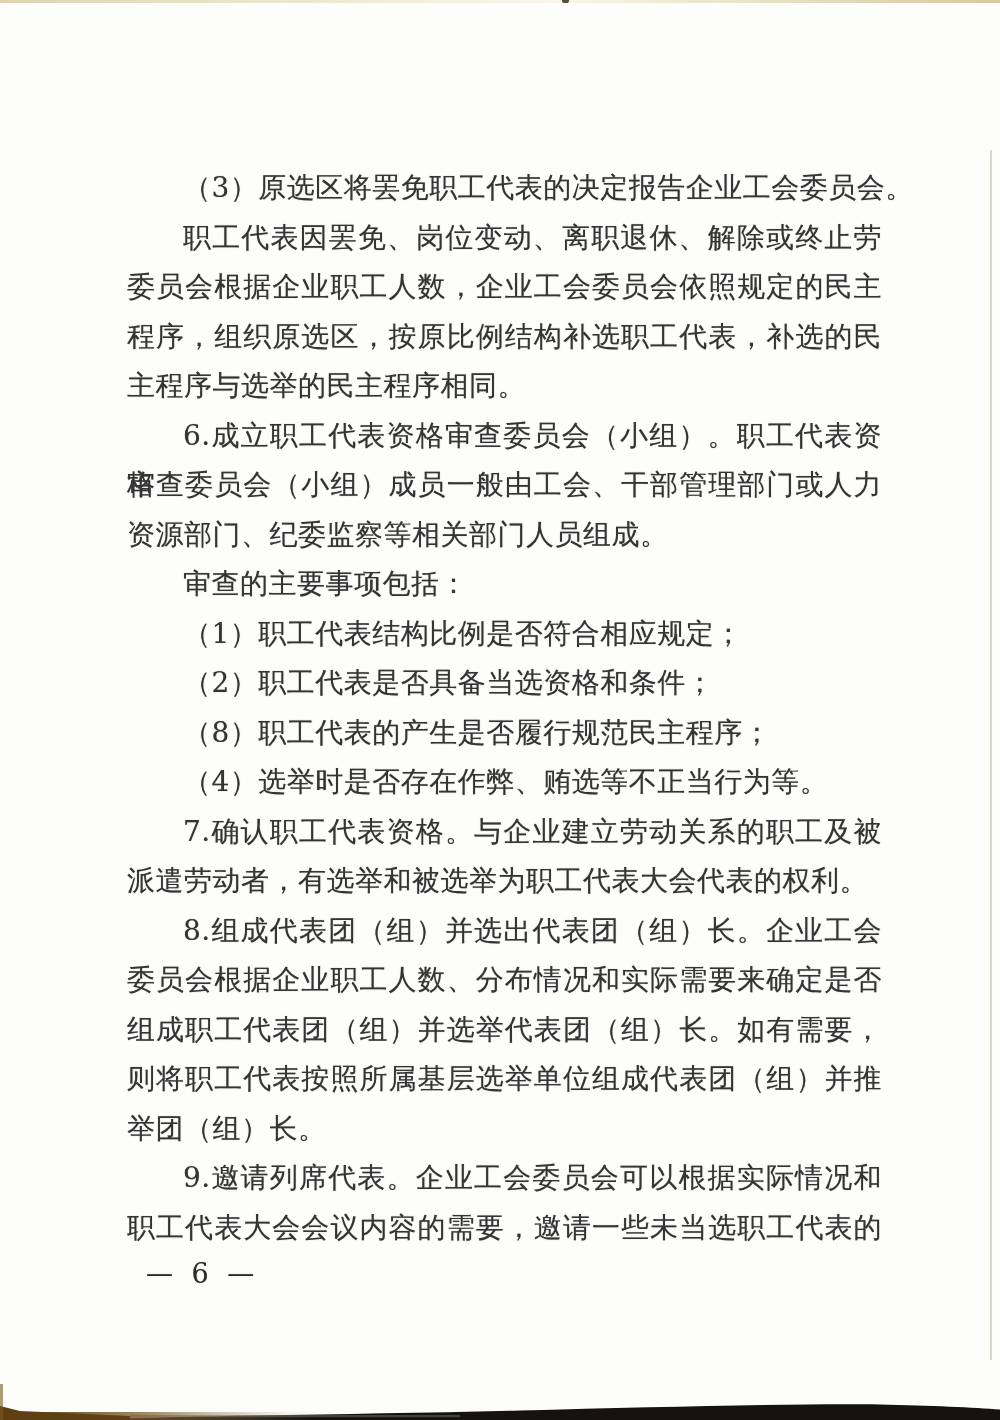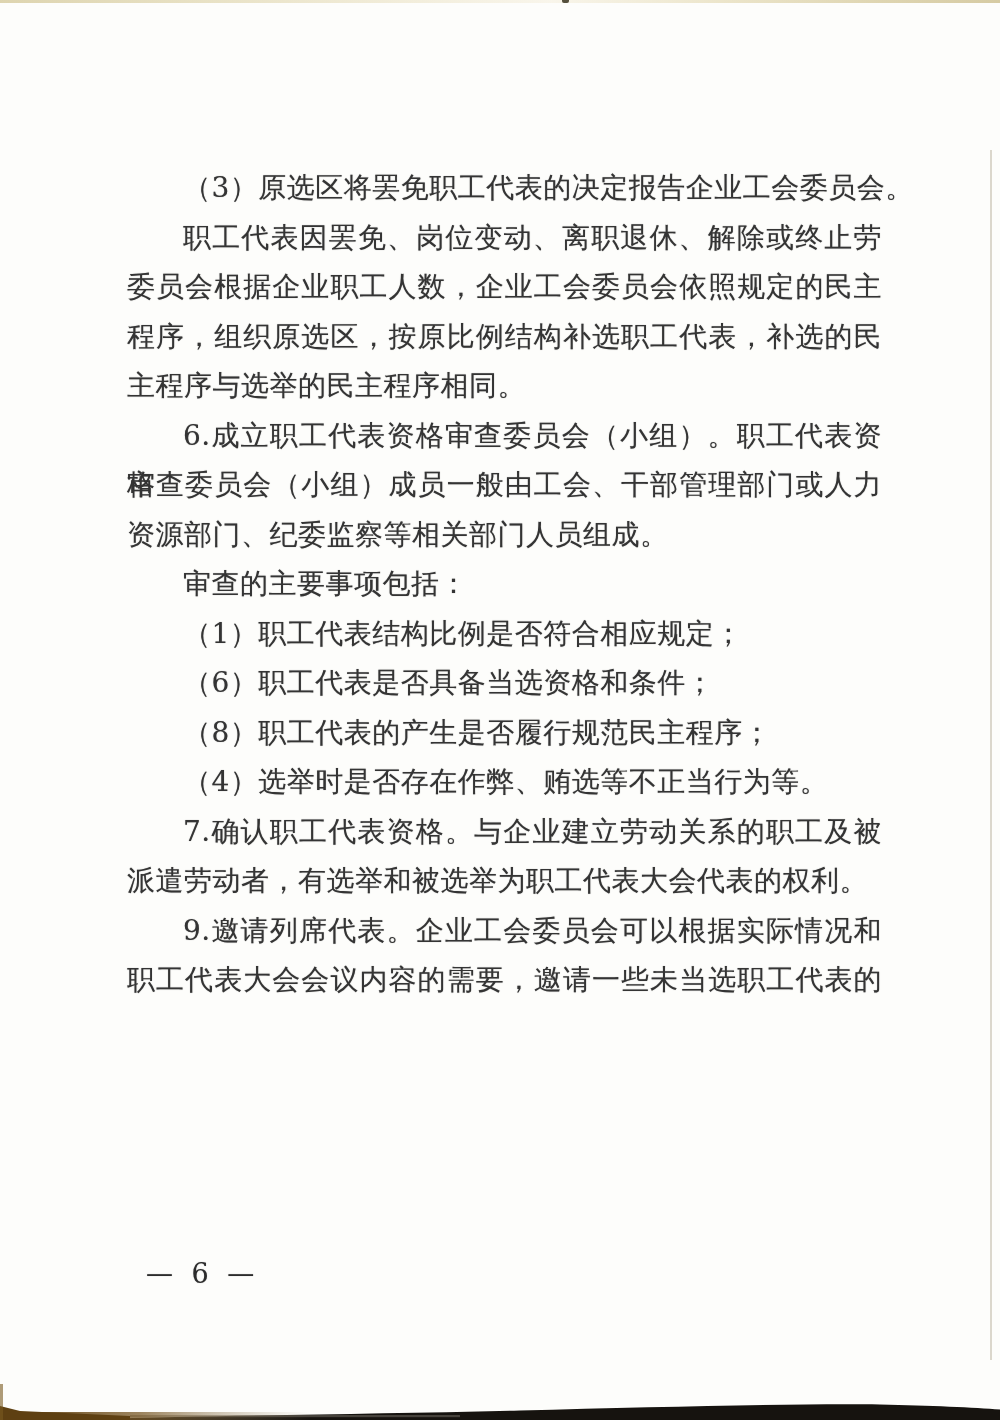--- a/index.html
+++ b/index.html
@@ -93,31 +93,38 @@
         <div class="line fill">审查委员会（小组）成员一般由工会、干部管理部门或人力</div>
         <div class="line nofill">资源部门、纪委监察等相关部门人员组成。</div>
       </div>
       <div class="paragraph">
         <div class="line nofill indent">审查的主要事项包括：</div>
       </div>
       <div class="paragraph">
         <div class="line nofill indent">（1）职工代表结构比例是否符合相应规定；</div>
       </div>
       <div class="paragraph">
-        <div class="line nofill indent">（6）职工代表是否具备当选资格和条件；</div>
+        <div class="line nofill indent">（2）职工代表是否具备当选资格和条件；</div>
       </div>
       <div class="paragraph">
         <div class="line nofill indent">（8）职工代表的产生是否履行规范民主程序；</div>
       </div>
       <div class="paragraph">
         <div class="line nofill indent">（4）选举时是否存在作弊、贿选等不正当行为等。</div>
       </div>
       <div class="paragraph">
         <div class="line fill indent">7.确认职工代表资格。与企业建立劳动关系的职工及被</div>
         <div class="line nofill">派遣劳动者，有选举和被选举为职工代表大会代表的权利。</div>
+      </div>
+      <div class="paragraph">
+        <div class="line fill indent">8.组成代表团（组）并选出代表团（组）长。企业工会</div>
+        <div class="line fill">委员会根据企业职工人数、分布情况和实际需要来确定是否</div>
+        <div class="line fill">组成职工代表团（组）并选举代表团（组）长。如有需要，</div>
+        <div class="line fill">则将职工代表按照所属基层选举单位组成代表团（组）并推</div>
+        <div class="line nofill">举团（组）长。</div>
       </div>
       <div class="paragraph">
         <div class="line fill indent">9.邀请列席代表。企业工会委员会可以根据实际情况和</div>
         <div class="line fill">职工代表大会会议内容的需要，邀请一些未当选职工代表的</div>
       </div>
     </div>
 
   <div class="pagenum">— 6 —</div>
 
   <svg class="artifact-svg" viewBox="0 0 1000 1420">

